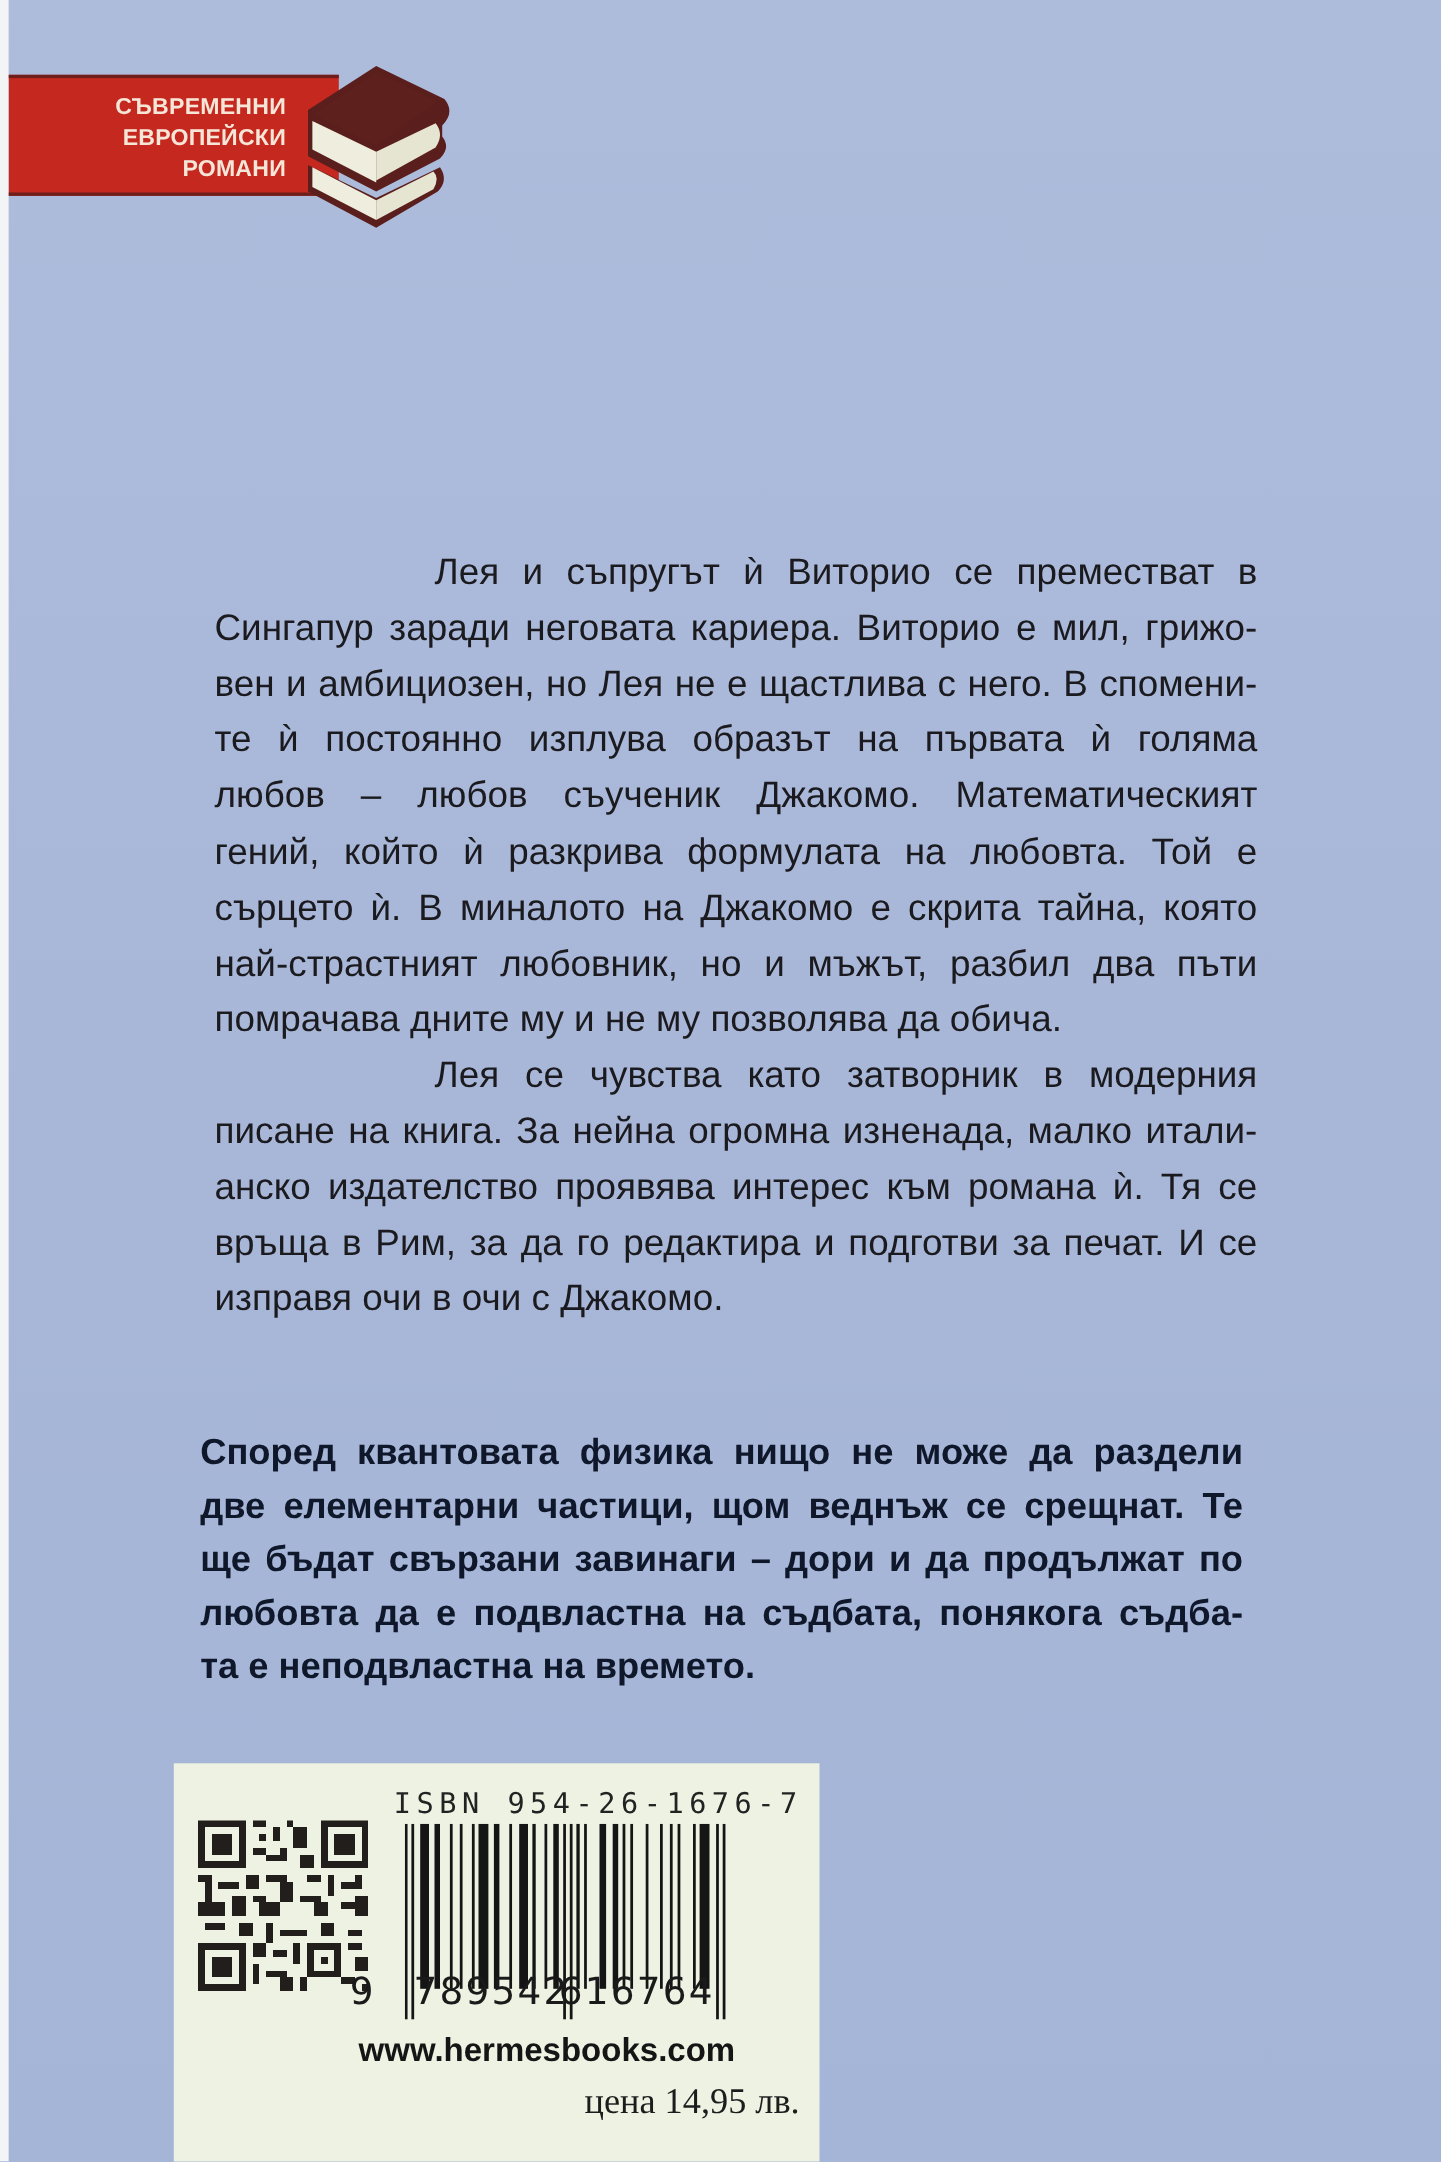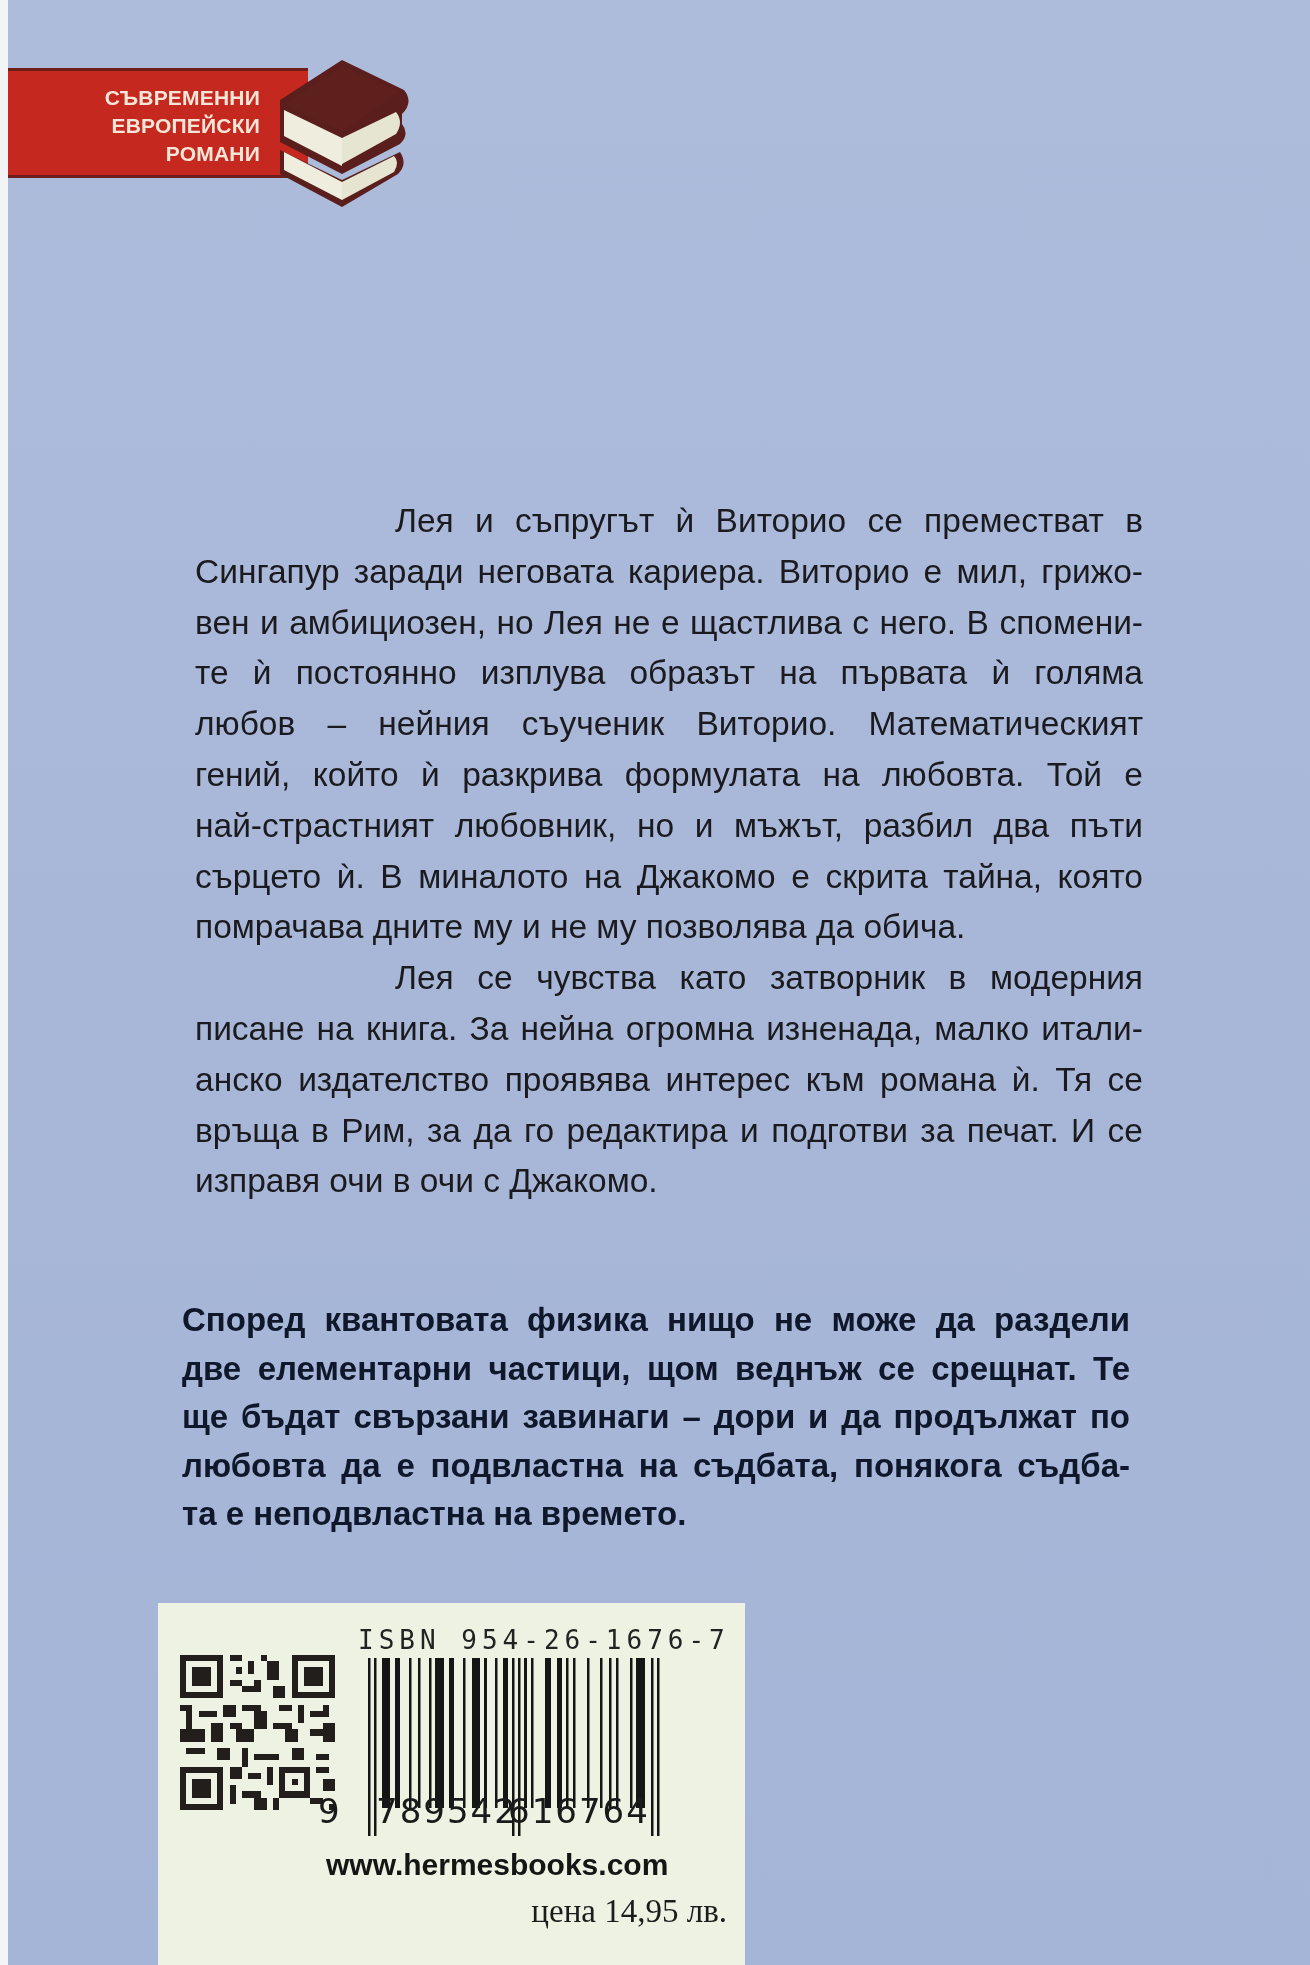--- a/index.html
+++ b/index.html
@@ -70,24 +70,24 @@
   <path d="M72 86 L126 60 Q134 70 126 82 L72 112 Z" fill="#e6e5d2"></path>
   <path d="M14 52 L72 14 L128 40 L72 80 Z" fill="#5e201d"></path>
 </svg>
 
 <div class="synopsis">
   <p>
     <span class="line indent">Лея и съпругът ѝ Виторио се преместват в</span>
     <span class="line">Сингапур заради неговата кариера. Виторио е мил, грижо-</span>
     <span class="line">вен и амбициозен, но Лея не е щастлива с него. В спомени-</span>
     <span class="line">те ѝ постоянно изплува образът на първата ѝ голяма</span>
-    <span class="line">любов – нейния съученик Виторио. Математическият</span>
+    <span class="line">любов – любов съученик Джакомо. Математическият</span>
     <span class="line">гений, който ѝ разкрива формулата на любовта. Той е</span>
+    <span class="line">сърцето ѝ. В миналото на Джакомо е скрита тайна, която</span>
     <span class="line">най-страстният любовник, но и мъжът, разбил два пъти</span>
-    <span class="line">сърцето ѝ. В миналото на Джакомо е скрита тайна, която</span>
     <span class="line last">помрачава дните му и не му позволява да обича.</span>
   </p>
   <p>
     <span class="line indent">Лея се чувства като затворник в модерния</span>
     <span class="line">писане на книга. За нейна огромна изненада, малко итали-</span>
     <span class="line">анско издателство проявява интерес към романа ѝ. Тя се</span>
     <span class="line">връща в Рим, за да го редактира и подготви за печат. И се</span>
     <span class="line last">изправя очи в очи с Джакомо.</span>
   </p>
 </div>

